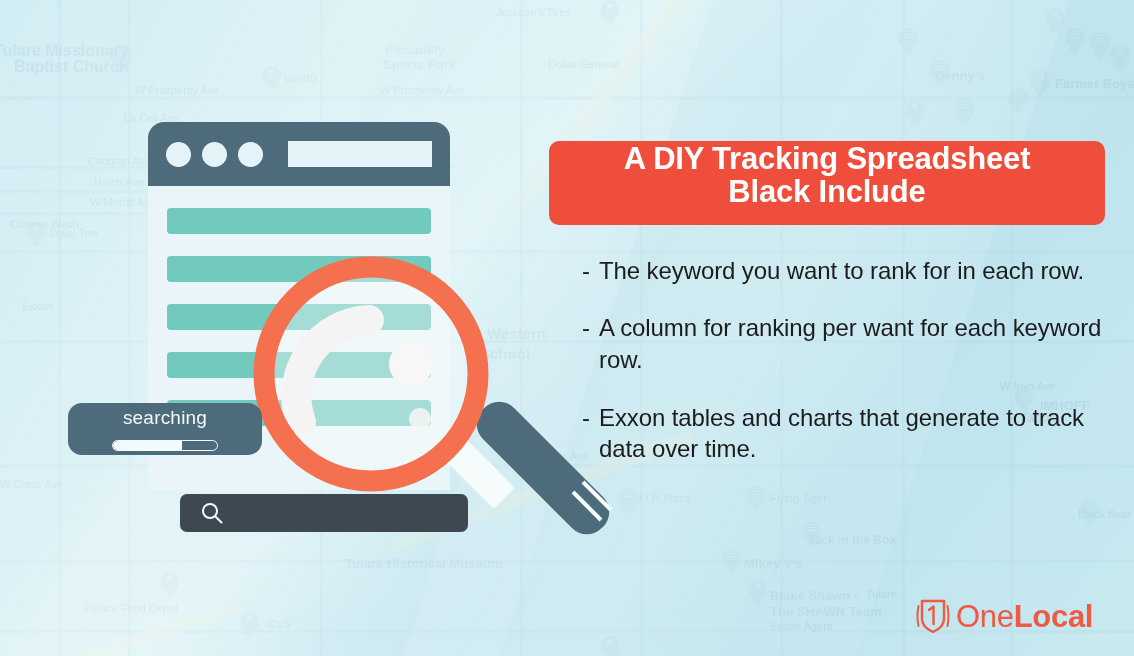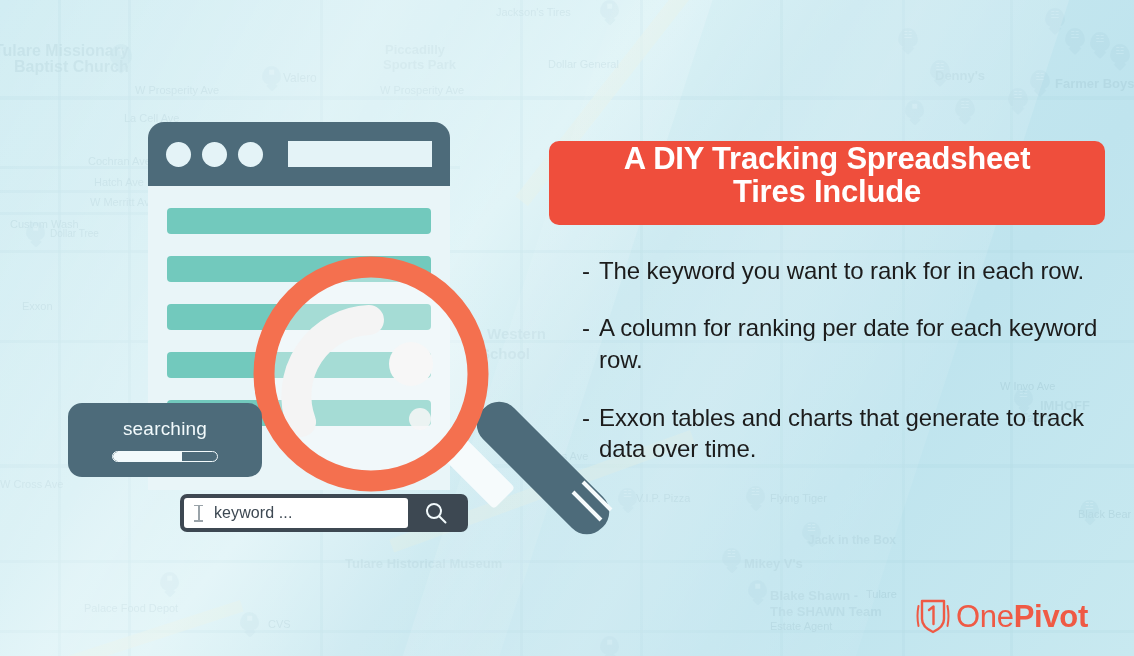--- a/index.html
+++ b/index.html
@@ -141,21 +141,21 @@
   .content-bar {
     height: 26px;
     background: #72c9bd;
     border-radius: 4px;
   }
 
   
   #searching-tooltip {
     position: absolute;
     left: 68px; top: 403px;
-    width: 194px; height: 74px;
+    width: 194px; height: 52px;
     background: #4d6b7a;
     border-radius: 14px;
     display: flex;
     flex-direction: column;
     align-items: center;
     justify-content: center;
     gap: 11px;
   }
   #searching-label {
     color: #f2fafc;
@@ -538,61 +538,55 @@
   </div>
 
   <div id="searching-tooltip">
     <div id="searching-label">searching</div>
     <div id="searching-progress-track">
       <div id="searching-progress-fill" style="width: 66%;"></div>
     </div>
   </div>
 
   <div id="keyword-searchbox">
-    <div id="keyword-input">
-      <span id="keyword-caret">
-          <span></span>
-        </span>
-      <span id="keyword-text">keyword ...</span>
-    </div>
     <div id="keyword-search-button">
       <svg width="24" height="24" viewBox="0 0 24 24">
         <circle cx="10" cy="10" r="7" fill="none" stroke="#f2fafc" stroke-width="2"></circle>
         <line x1="15.2" y1="15.2" x2="21.5" y2="21.5" stroke="#f2fafc" stroke-width="2" stroke-linecap="round"></line>
       </svg>
     </div>
   </div>
 
   <div id="right-panel">
     <div id="title-banner">
       <div class="title-line">A DIY Tracking Spreadsheet</div>
-      <div class="title-line">Tires Include</div>
+      <div class="title-line">Black Include</div>
     </div>
 
     <div id="bullet-list">
       <div class="bullet-item">
         <span class="bullet-dash">-</span>
         <span class="bullet-text">The keyword you want to rank for in each row.</span>
       </div>
       <div class="bullet-item">
         <span class="bullet-dash">-</span>
-        <span class="bullet-text">A column for ranking per date for each keyword row.</span>
+        <span class="bullet-text">A column for ranking per want for each keyword row.</span>
       </div>
       <div class="bullet-item">
         <span class="bullet-dash">-</span>
         <span class="bullet-text">Exxon tables and charts that generate to track data over time.</span>
       </div>
     </div>
   </div>
 
   <div id="onelocal-logo">
     <svg id="logo-mark" width="34" height="38" viewBox="0 0 34 38">
       <path d="M6 4 L28 4 L28 22 Q28 30 17 35 Q6 30 6 22 Z" fill="none" stroke="#ef5a45" stroke-width="2.4" stroke-linejoin="round"></path>
       <path d="M13 13 L17.5 9.5 L17.5 27" fill="none" stroke="#ef5a45" stroke-width="2.4" stroke-linecap="round" stroke-linejoin="round"></path>
       <path d="M2.5 9 Q0.5 19 2.5 29" fill="none" stroke="#ef5a45" stroke-width="2" stroke-linecap="round"></path>
       <path d="M31.5 9 Q33.5 19 31.5 29" fill="none" stroke="#ef5a45" stroke-width="2" stroke-linecap="round"></path>
     </svg>
     <div id="logo-wordmark">
-      <span id="logo-one">One</span><span id="logo-local">Pivot</span>
+      <span id="logo-one">One</span><span id="logo-local">Local</span>
     </div>
   </div>
 
 </div>
 
 </body></html>

